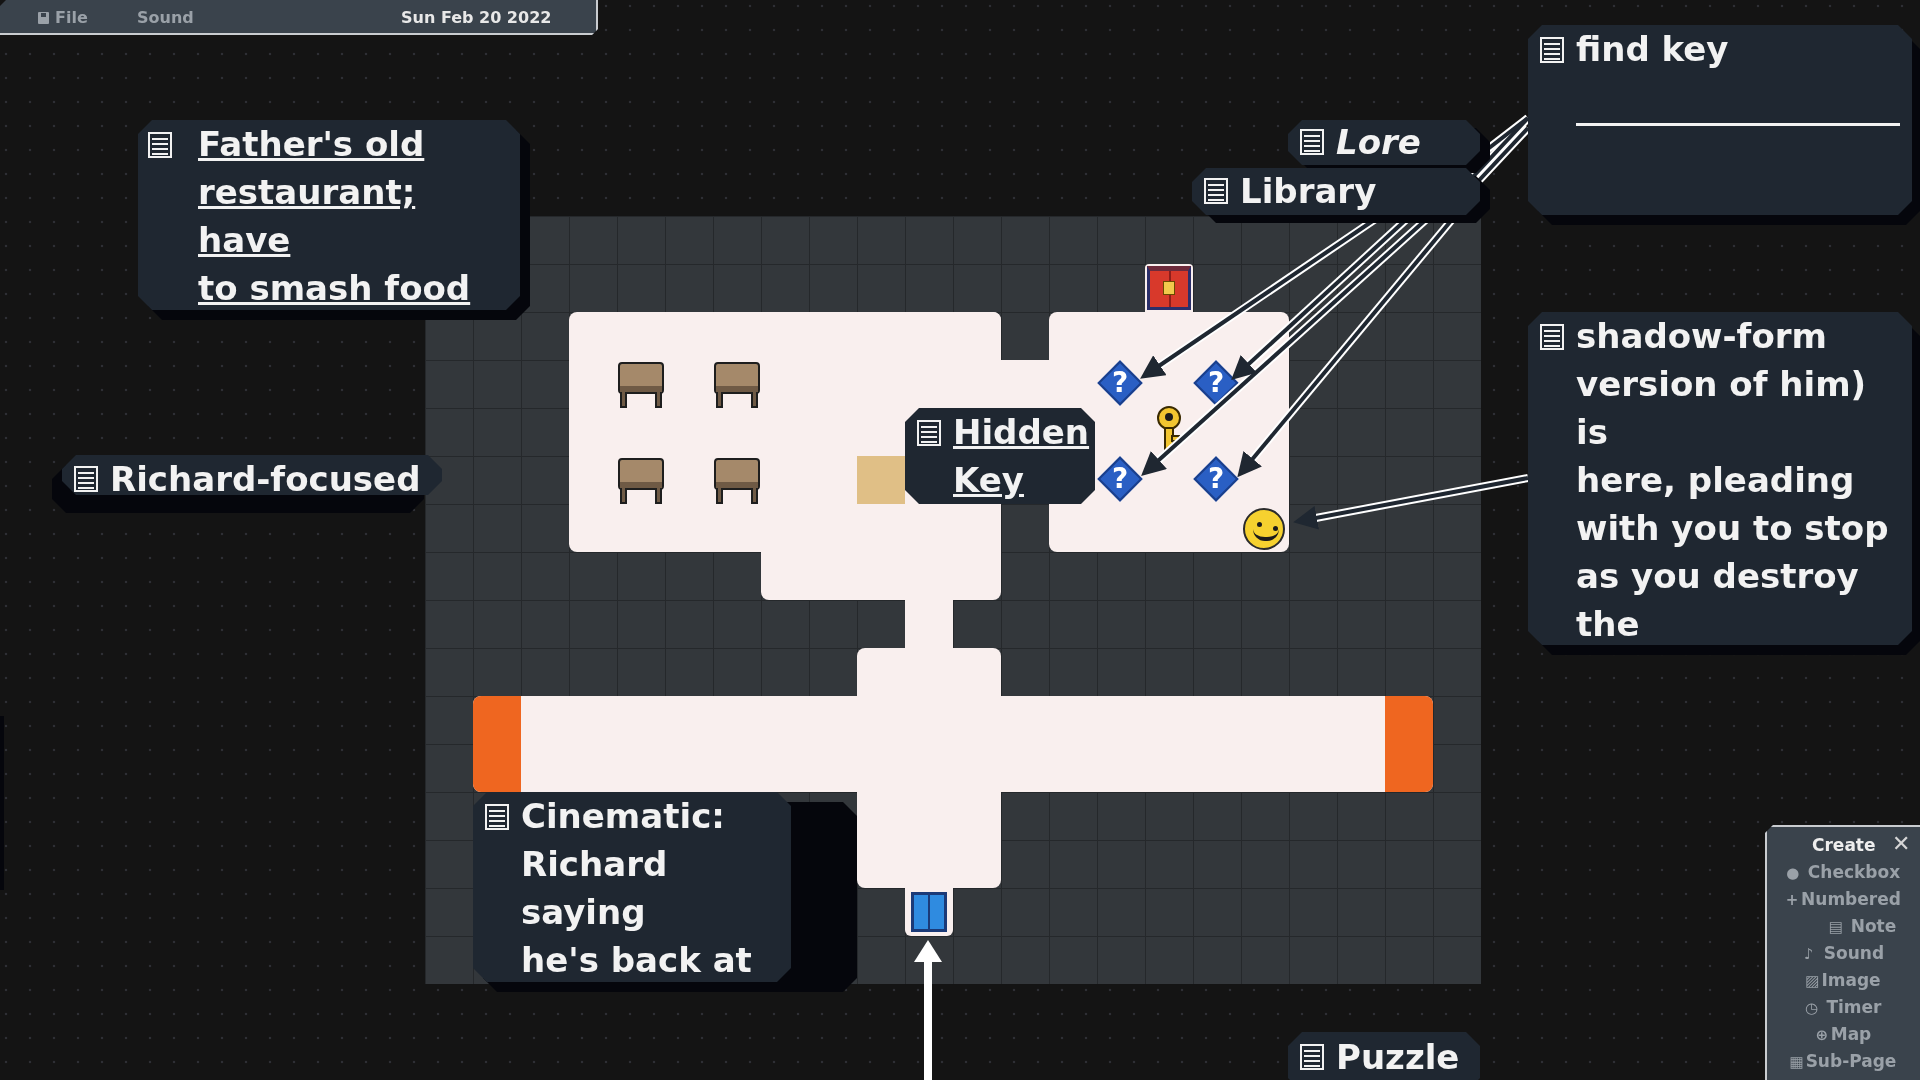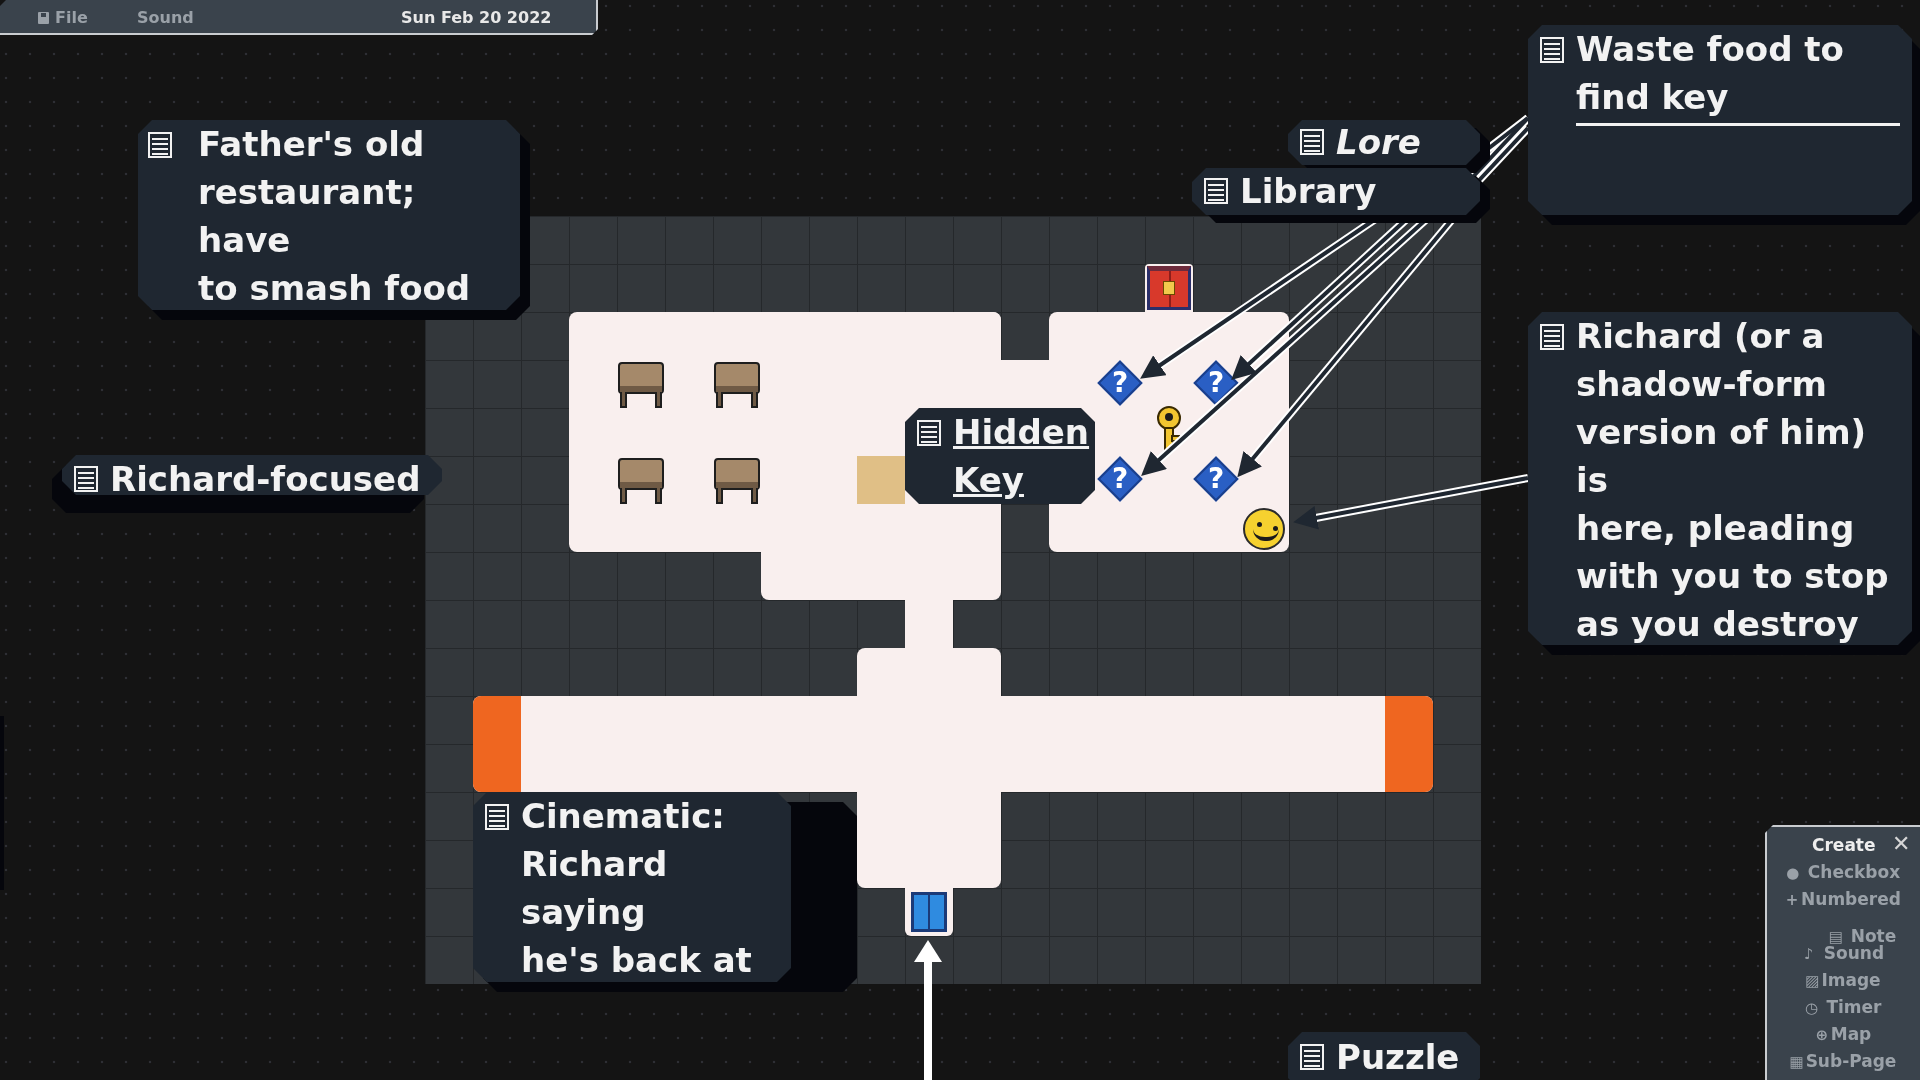--- a/index.html
+++ b/index.html
@@ -227,21 +227,21 @@
     <line x1="1410" y1="216" x2="1240" y2="372" marker-end="url(#ah)"></line>
     <line x1="1430" y1="216" x2="1150" y2="468" marker-end="url(#ah)"></line>
     <line x1="1455" y1="216" x2="1245" y2="468" marker-end="url(#ah)"></line>
     <line x1="1528" y1="478" x2="1305" y2="520" marker-end="url(#ah)"></line>
   </g>
   <line x1="928" y1="1080" x2="928" y2="960" stroke="#ffffff" stroke-width="4"></line>
   <path d="M914,962 L928,940 L942,962 Z" fill="#ffffff"></path>
 </svg>
 
 <div class="note-shadow" style="left:148px;top:130px;width:382px;height:190px;"></div>
-<div class="note" style="left:138px;top:120px;width:382px;height:190px;padding-top:0;">
+<div class="note" style="left:138px;top:120px;width:382px;height:190px;padding-top:0;text-decoration:underline;">
   <span class="nicon"></span>
   <div>Father's old</div>
   <div>restaurant; have</div>
   <div>to smash food</div>
   <div>crates to find key</div>
 </div>
 
 <div class="note-shadow" style="left:1298px;top:128px;width:192px;height:45px;"></div>
 <div class="note small" style="left:1288px;top:120px;width:192px;height:45px;line-height:45px;font-style:italic;">
   <span class="nicon" style="top:9px;"></span>
@@ -250,29 +250,27 @@
 
 <div class="note-shadow" style="left:1202px;top:176px;width:288px;height:47px;"></div>
 <div class="note small" style="left:1192px;top:168px;width:288px;height:47px;line-height:47px;">
   <span class="nicon" style="top:10px;"></span>
   <span>Library</span>
 </div>
 
 <div class="note-shadow" style="left:1538px;top:35px;width:382px;height:190px;"></div>
 <div class="note small" style="left:1528px;top:25px;width:384px;height:190px;">
   <span class="nicon"></span>
-  <div>Waste food to</div>
   <div>find key</div>
   <div class="divider"></div>
 </div>
 
 <div class="note-shadow" style="left:1538px;top:322px;width:382px;height:333px;"></div>
 <div class="note small" style="left:1528px;top:312px;width:384px;height:333px;">
   <span class="nicon"></span>
-  <div>Richard (or a</div>
   <div>shadow-form</div>
   <div>version of him) is</div>
   <div>here, pleading</div>
   <div>with you to stop</div>
   <div>as you destroy the</div>
   <div>crates</div>
 </div>
 
 <div class="note-shadow" style="left:52px;top:465px;width:372px;height:48px;"></div>
 <div class="note small" style="left:42px;top:455px;width:380px;height:40px;margin-left:20px;">
@@ -298,19 +296,19 @@
 <div class="note small" style="left:1288px;top:1032px;width:192px;height:60px;line-height:50px;">
   <span class="nicon" style="top:12px;"></span>
   <span>Puzzle</span>
 </div>
 
 <div class="abs create">
   <div class="title">Create</div>
   <div class="close">✕</div>
   <div class="row" style="top:35px;"><span class="ic">●</span> <span>Checkbox</span></div>
   <div class="row" style="top:62px;"><span class="ic">+</span><span>Numbered</span></div>
-  <div class="row" style="top:99px;padding-left:39px;"><span class="ic">▤</span> <span>Note</span></div>
+  <div class="row" style="top:89px;padding-left:39px;"><span class="ic">▤</span> <span>Note</span></div>
   <div class="row" style="top:116px;"><span class="ic">♪</span> <span>Sound</span></div>
   <div class="row" style="top:143px;"><span class="ic">▨</span><span>Image</span></div>
   <div class="row" style="top:170px;"><span class="ic">◷</span> <span>Timer</span></div>
   <div class="row" style="top:197px;"><span class="ic">⊕</span><span>Map</span></div>
   <div class="row" style="top:224px;"><span class="ic">▦</span><span>Sub-Page</span></div>
 </div>
 
 </body></html>

